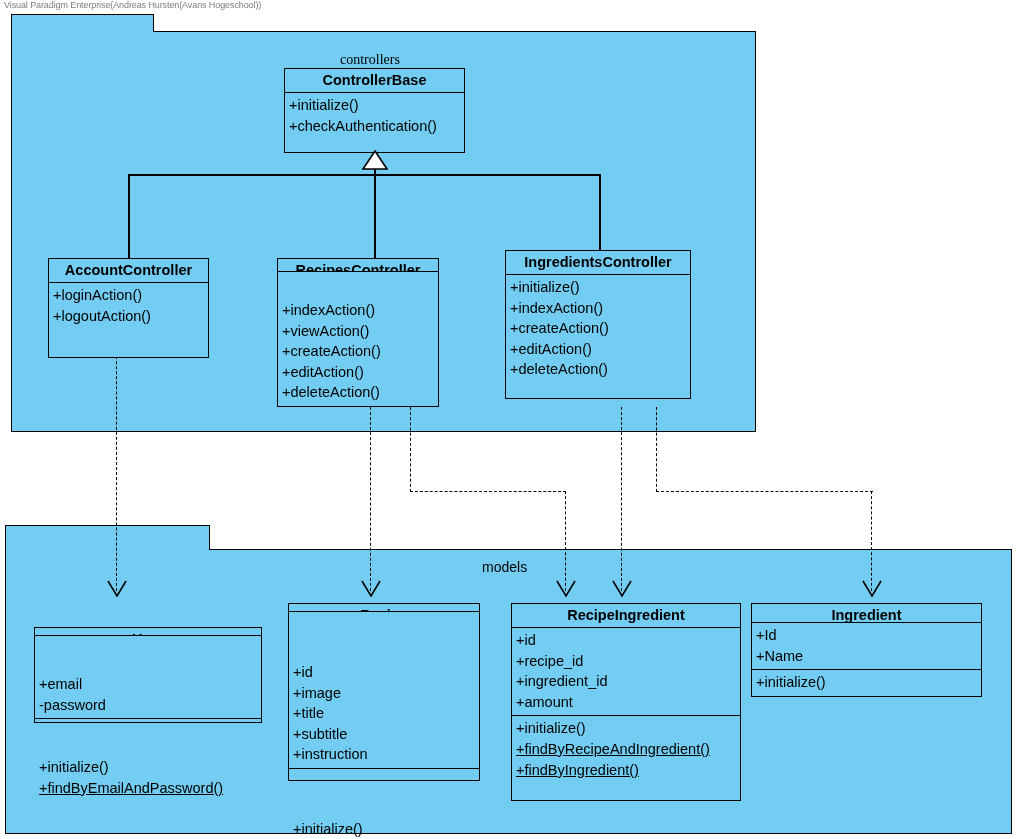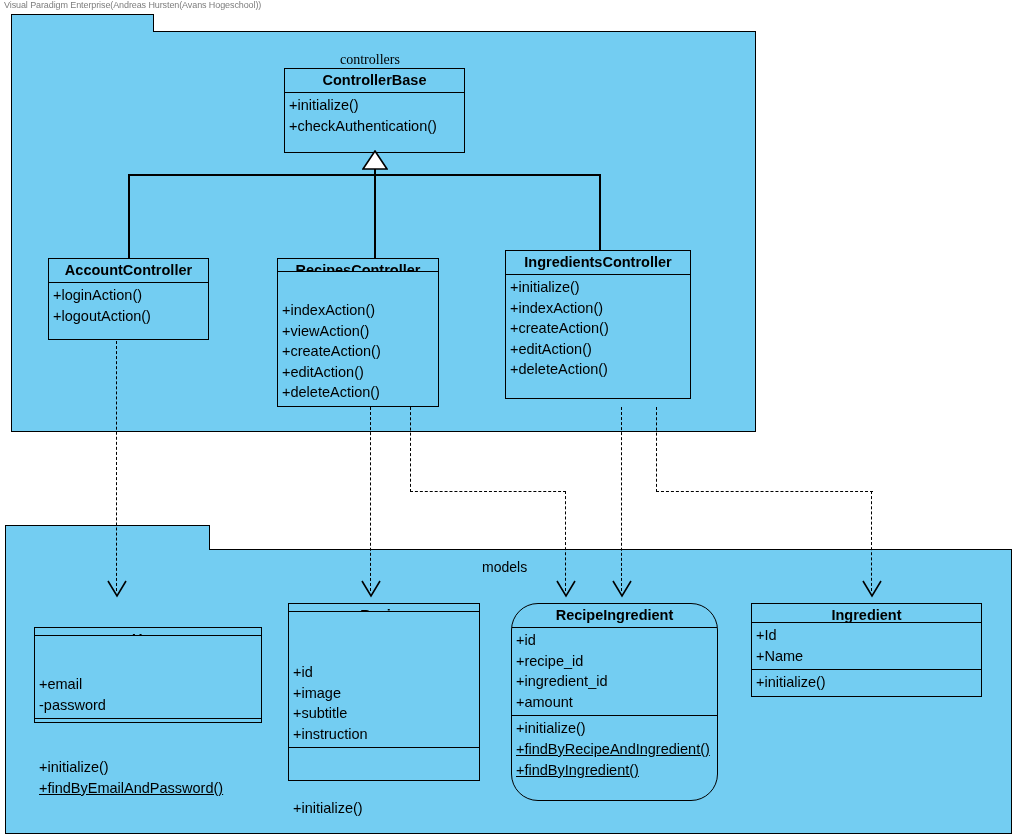--- a/index.html
+++ b/index.html
@@ -183,21 +183,21 @@
   </svg>
 
   <div class="cls" style="left:284px; top:68px; width:181px; height:85px;">
     <div class="cls-name">ControllerBase</div>
     <div class="cls-comp grow">
       <div class="feat-row"><span class="cls-feat">+initialize()</span></div>
       <div class="feat-row"><span class="cls-feat">+checkAuthentication()</span></div>
     </div>
   </div>
 
-  <div class="cls" style="left:48px; top:258px; width:161px; height:82px;">
+  <div class="cls" style="left:48px; top:258px; width:161px; height:100px;">
     <div class="cls-name">AccountController</div>
     <div class="cls-comp grow">
       <div class="feat-row"><span class="cls-feat">+loginAction()</span></div>
       <div class="feat-row"><span class="cls-feat">+logoutAction()</span></div>
     </div>
   </div>
 
   <div class="cls" style="left:277px; top:258px; width:162px; height:149px;gap:26px;">
     <div class="cls-name">RecipesController</div>
     <div class="cls-comp grow">
@@ -230,29 +230,30 @@
       <div class="feat-row"><span class="cls-feat">+initialize()</span></div>
       <div class="feat-row"><span class="cls-feat static">+findByEmailAndPassword()</span></div>
     </div>
   </div>
 
   <div class="cls" style="left:288px; top:603px; width:192px; height:178px;gap:48px;">
     <div class="cls-name">Recipe</div>
     <div class="cls-comp">
       <div class="feat-row"><span class="cls-feat">+id</span></div>
       <div class="feat-row"><span class="cls-feat">+image</span></div>
+      <div class="feat-row"><span class="cls-feat">+title</span></div>
       <div class="feat-row"><span class="cls-feat">+subtitle</span></div>
       <div class="feat-row"><span class="cls-feat">+instruction</span></div>
     </div>
     <div class="cls-comp grow">
       <div class="feat-row"><span class="cls-feat">+initialize()</span></div>
     </div>
   </div>
 
-  <div class="cls" style="left:511px; top:603px; width:207px; height:198px;border-radius:27px;">
+  <div class="cls" style="left:511px; top:603px; width:230px; height:198px;">
     <div class="cls-name">RecipeIngredient</div>
     <div class="cls-comp">
       <div class="feat-row"><span class="cls-feat">+id</span></div>
       <div class="feat-row"><span class="cls-feat">+recipe_id</span></div>
       <div class="feat-row"><span class="cls-feat">+ingredient_id</span></div>
       <div class="feat-row"><span class="cls-feat">+amount</span></div>
     </div>
     <div class="cls-comp grow">
       <div class="feat-row"><span class="cls-feat">+initialize()</span></div>
       <div class="feat-row"><span class="cls-feat static">+findByRecipeAndIngredient()</span></div>

